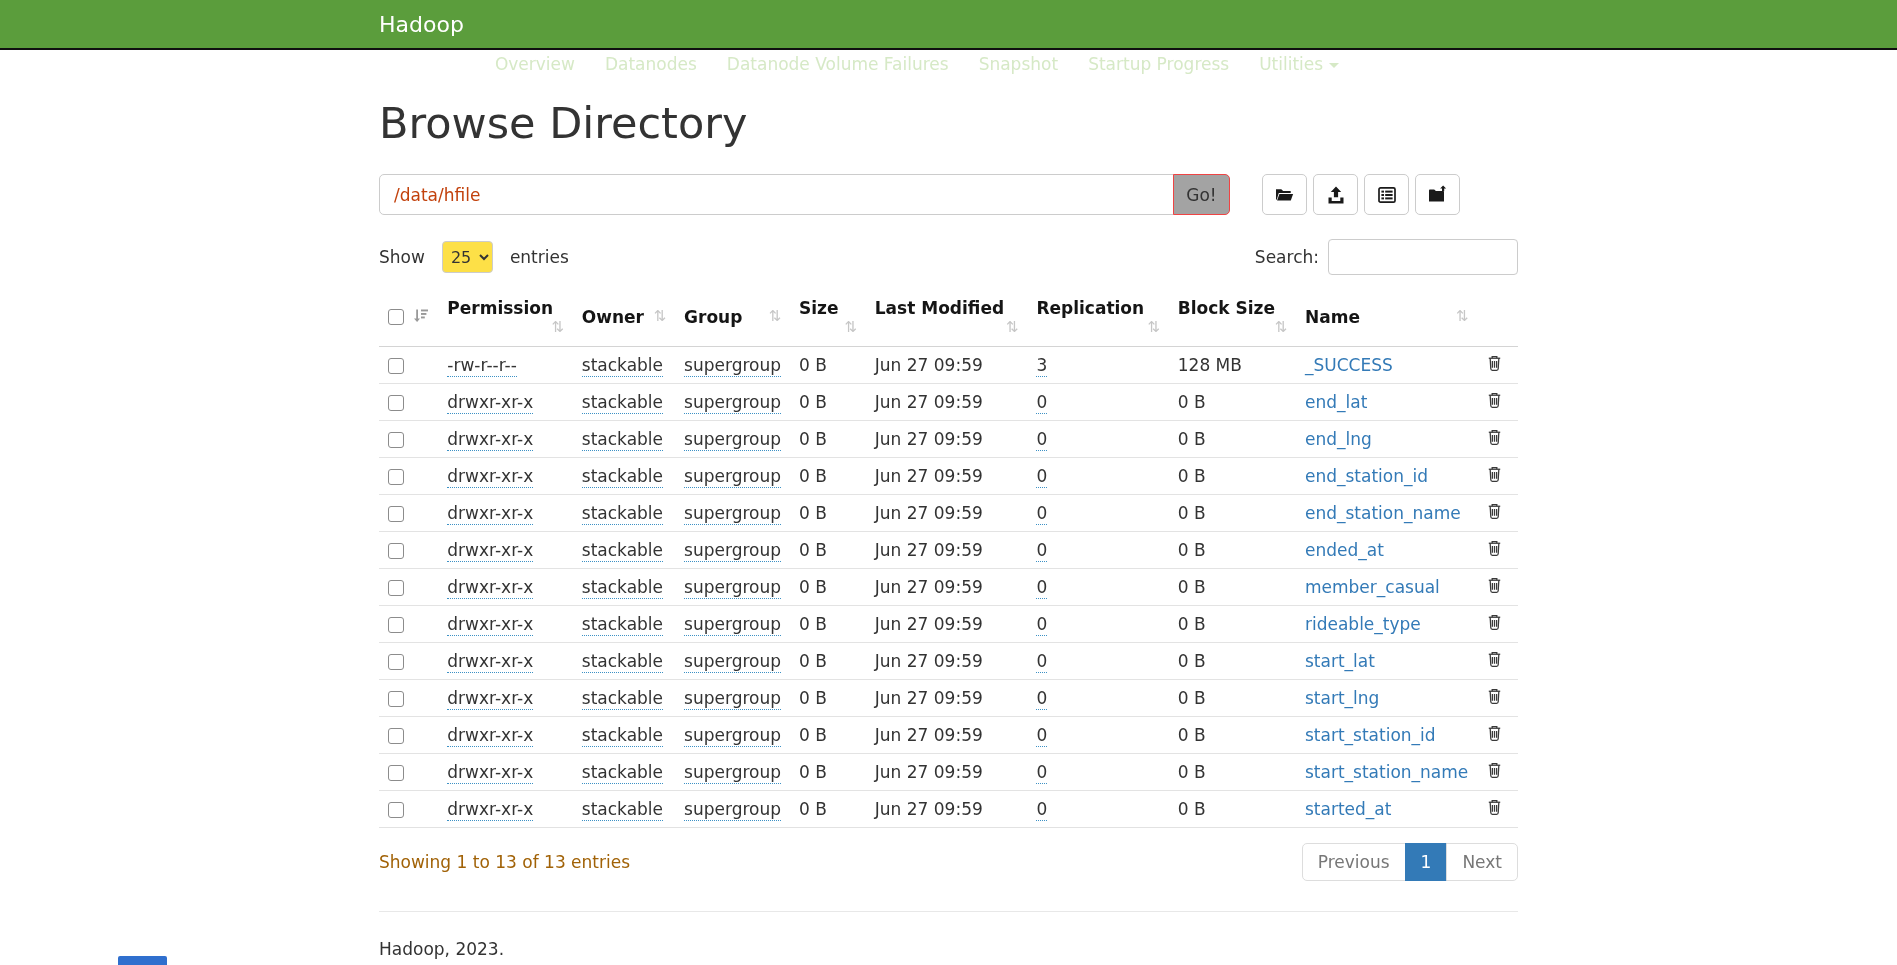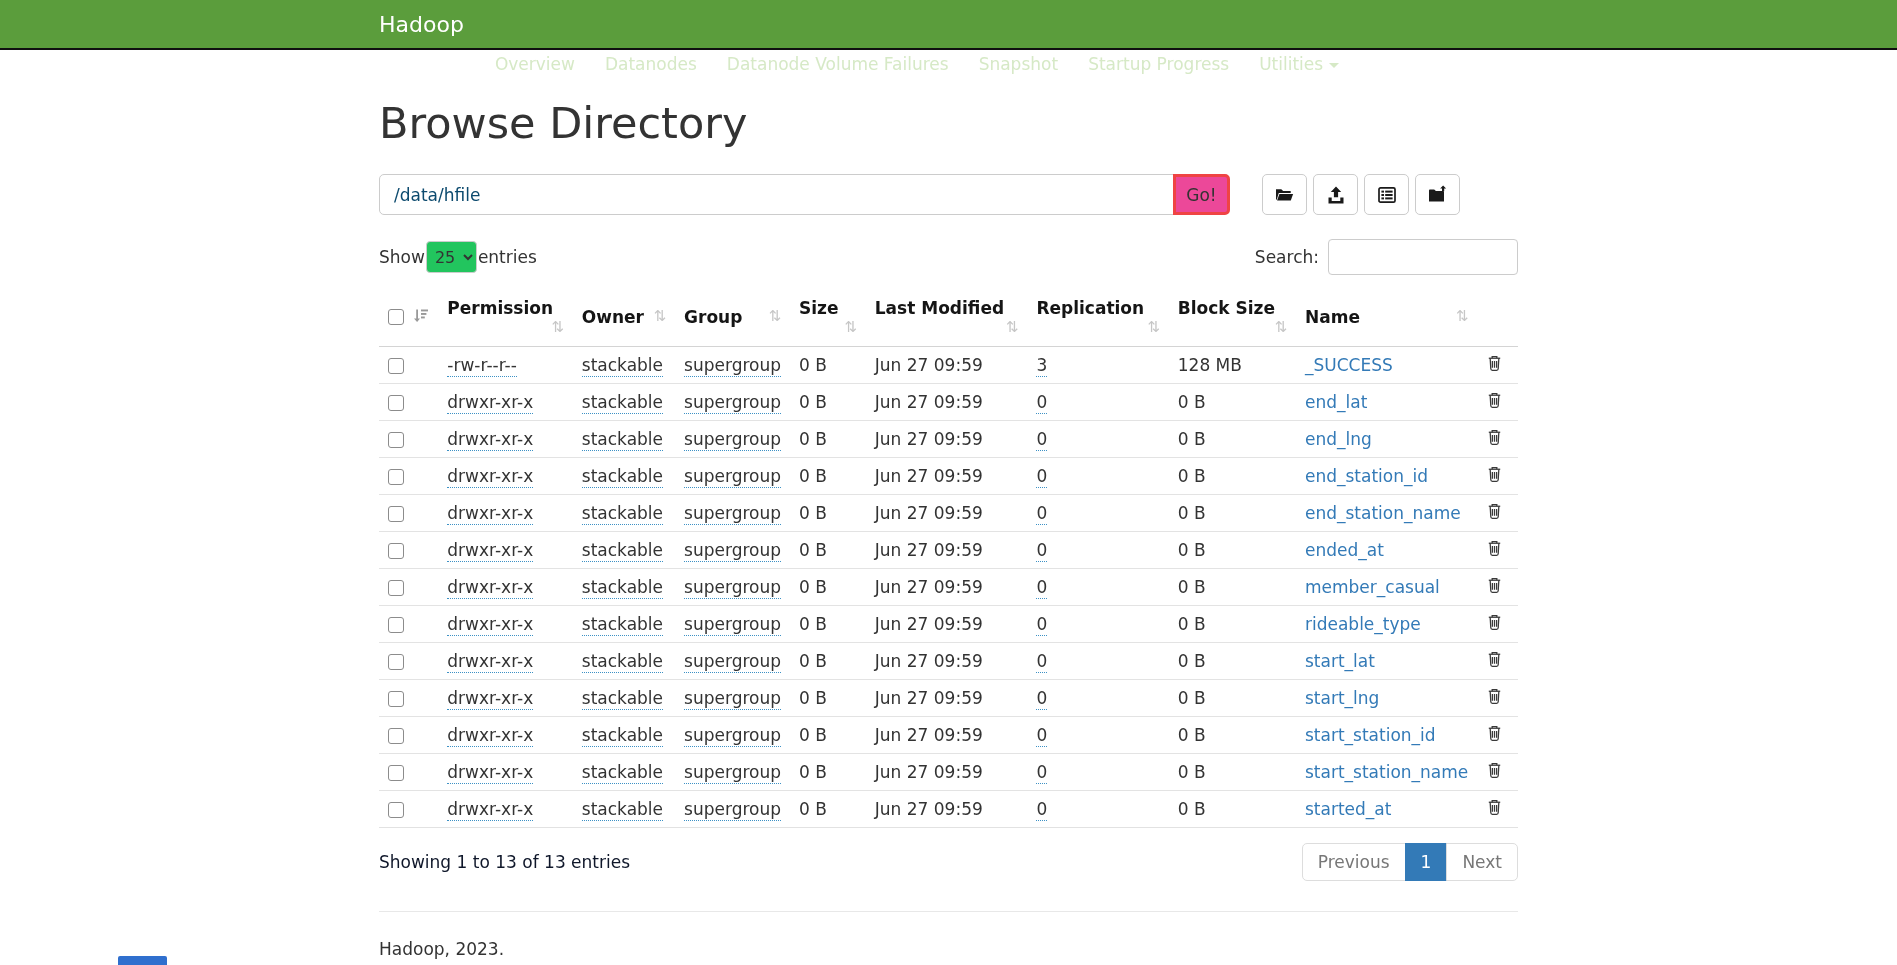--- a/index.html
+++ b/index.html
@@ -19,33 +19,33 @@
   .nav-list li a { display:block; color:#d6e9c6; line-height:50px; padding:16px 15px; text-decoration:none; cursor:pointer;margin-top:23px; }
   .caret { display:inline-block; width:0; height:0; border-top:5px solid #d6e9c6; border-left:5px solid transparent; border-right:5px solid transparent; margin-left:6px; vertical-align:2px; }
 
   
   h1.page-title { font-size:43px; font-weight:400; color:#333; margin:48px 0 26px; }
 
   
   .path-row { display:flex; align-items:center; margin-bottom:24px; }
   .input-group { display:flex; width:851px; }
   .path-input { flex:1; height:41px; border:1px solid #ccc; border-radius:5px 0 0 5px;
-    padding:0 14px; font-size:17px; color:#0c4a6e; font-family:inherit; outline:none; }
-  .go-btn { width:57px; height:41px; margin-left:-1px; border:3px solid #ef4444; background:#ec4899;
+    padding:0 14px; font-size:17px; color:#c2410c; font-family:inherit; outline:none; }
+  .go-btn { width:57px; height:41px; margin-left:-1px; border:1px solid #ef4444; background:#a3a3a3;
     border-radius:0 5px 5px 0; font-size:17px; color:#333; font-family:inherit; cursor:pointer; }
   .btn-toolbar { margin-left:32px; display:flex; gap:6px; }
   .icon-btn { width:45px; height:41px; border:1px solid #ccc; border-radius:5px; background:#fff;
     display:flex; align-items:center; justify-content:center; cursor:pointer; padding:0; }
   .icon-btn svg { display:block; }
 
   
   .controls-row { display:flex; justify-content:space-between; align-items:center; margin-bottom:13px; }
   .show-entries { display:flex; align-items:center; }
-  .show-entries select { height:32px; margin:0 1px; border:1px solid #ccc; border-radius:4px;
-    font-family:inherit; font-size:16px; color:#333; padding:2px 4px; background:#22c55e; }
+  .show-entries select { height:32px; margin:0 17px; border:1px solid #ccc; border-radius:4px;
+    font-family:inherit; font-size:16px; color:#333; padding:2px 4px; background:#fde047; }
   .search-box { display:flex; align-items:center; }
   .search-box input { width:190px; height:36px; margin-left:9px; border:1px solid #ccc; border-radius:4px;
     padding:0 9px; font-family:inherit; font-size:17px; outline:none; }
 
   
   table.dir-table { width:100%; border-collapse:collapse; border-bottom:1px solid #e2e2e2; }
   .dir-table thead th { text-align:left; font-size:17px; font-weight:bold; color:#151515;
     padding:10px 9px; border-bottom:1px solid #d4d4d4; white-space:nowrap; }
   .dir-table tbody td { padding:7px 9px; font-size:17px; color:#333; white-space:nowrap; }
   .dir-table tbody tr + tr td { border-top:1px solid #e3e3e3; }
@@ -53,21 +53,21 @@
   input[type="checkbox"] { appearance:none; -webkit-appearance:none; width:16px; height:16px;
     border:1px solid #8c8c8c; border-radius:3px; background:#fff; margin:0; vertical-align:-3px; cursor:pointer; }
   .editable { border-bottom:1px dotted #3d91c5; padding-bottom:1px; cursor:pointer; }
   .name-link { color:#337ab7; text-decoration:none; cursor:pointer; }
   .trash-btn { background:none; border:none; padding:0; cursor:pointer; line-height:0; }
   .c-check { padding-left:9px; }
   .sorted-icon { float:right; margin-top:1px; }
 
   
   .table-footer { display:flex; justify-content:space-between; align-items:center; margin-top:15px; }
-  .summary { font-size:17px; color:#0f172a; }
+  .summary { font-size:17px; color:#a16207; }
   .pagination { display:flex; list-style:none; margin:0; padding:0; }
   .pagination li { background:#fff; border:1px solid #ddd; margin-left:-1px; }
   .pagination li:first-child { border-radius:5px 0 0 5px; margin-left:0; }
   .pagination li:last-child { border-radius:0 5px 5px 0; }
   .pagination li a { display:block; padding:8px 15px; font-size:17px; color:#777; text-decoration:none; cursor:pointer;text-align:center; }
   .pagination li.active { background:#337ab7; border-color:#337ab7; }
   .pagination li.active a { color:#fff; }
 
   hr.footer-rule { border:none; border-top:1px solid #e8e8e8; margin:30px 0 0; }
   .footer-text { margin:27px 0 0; font-size:17px; color:#333; }

